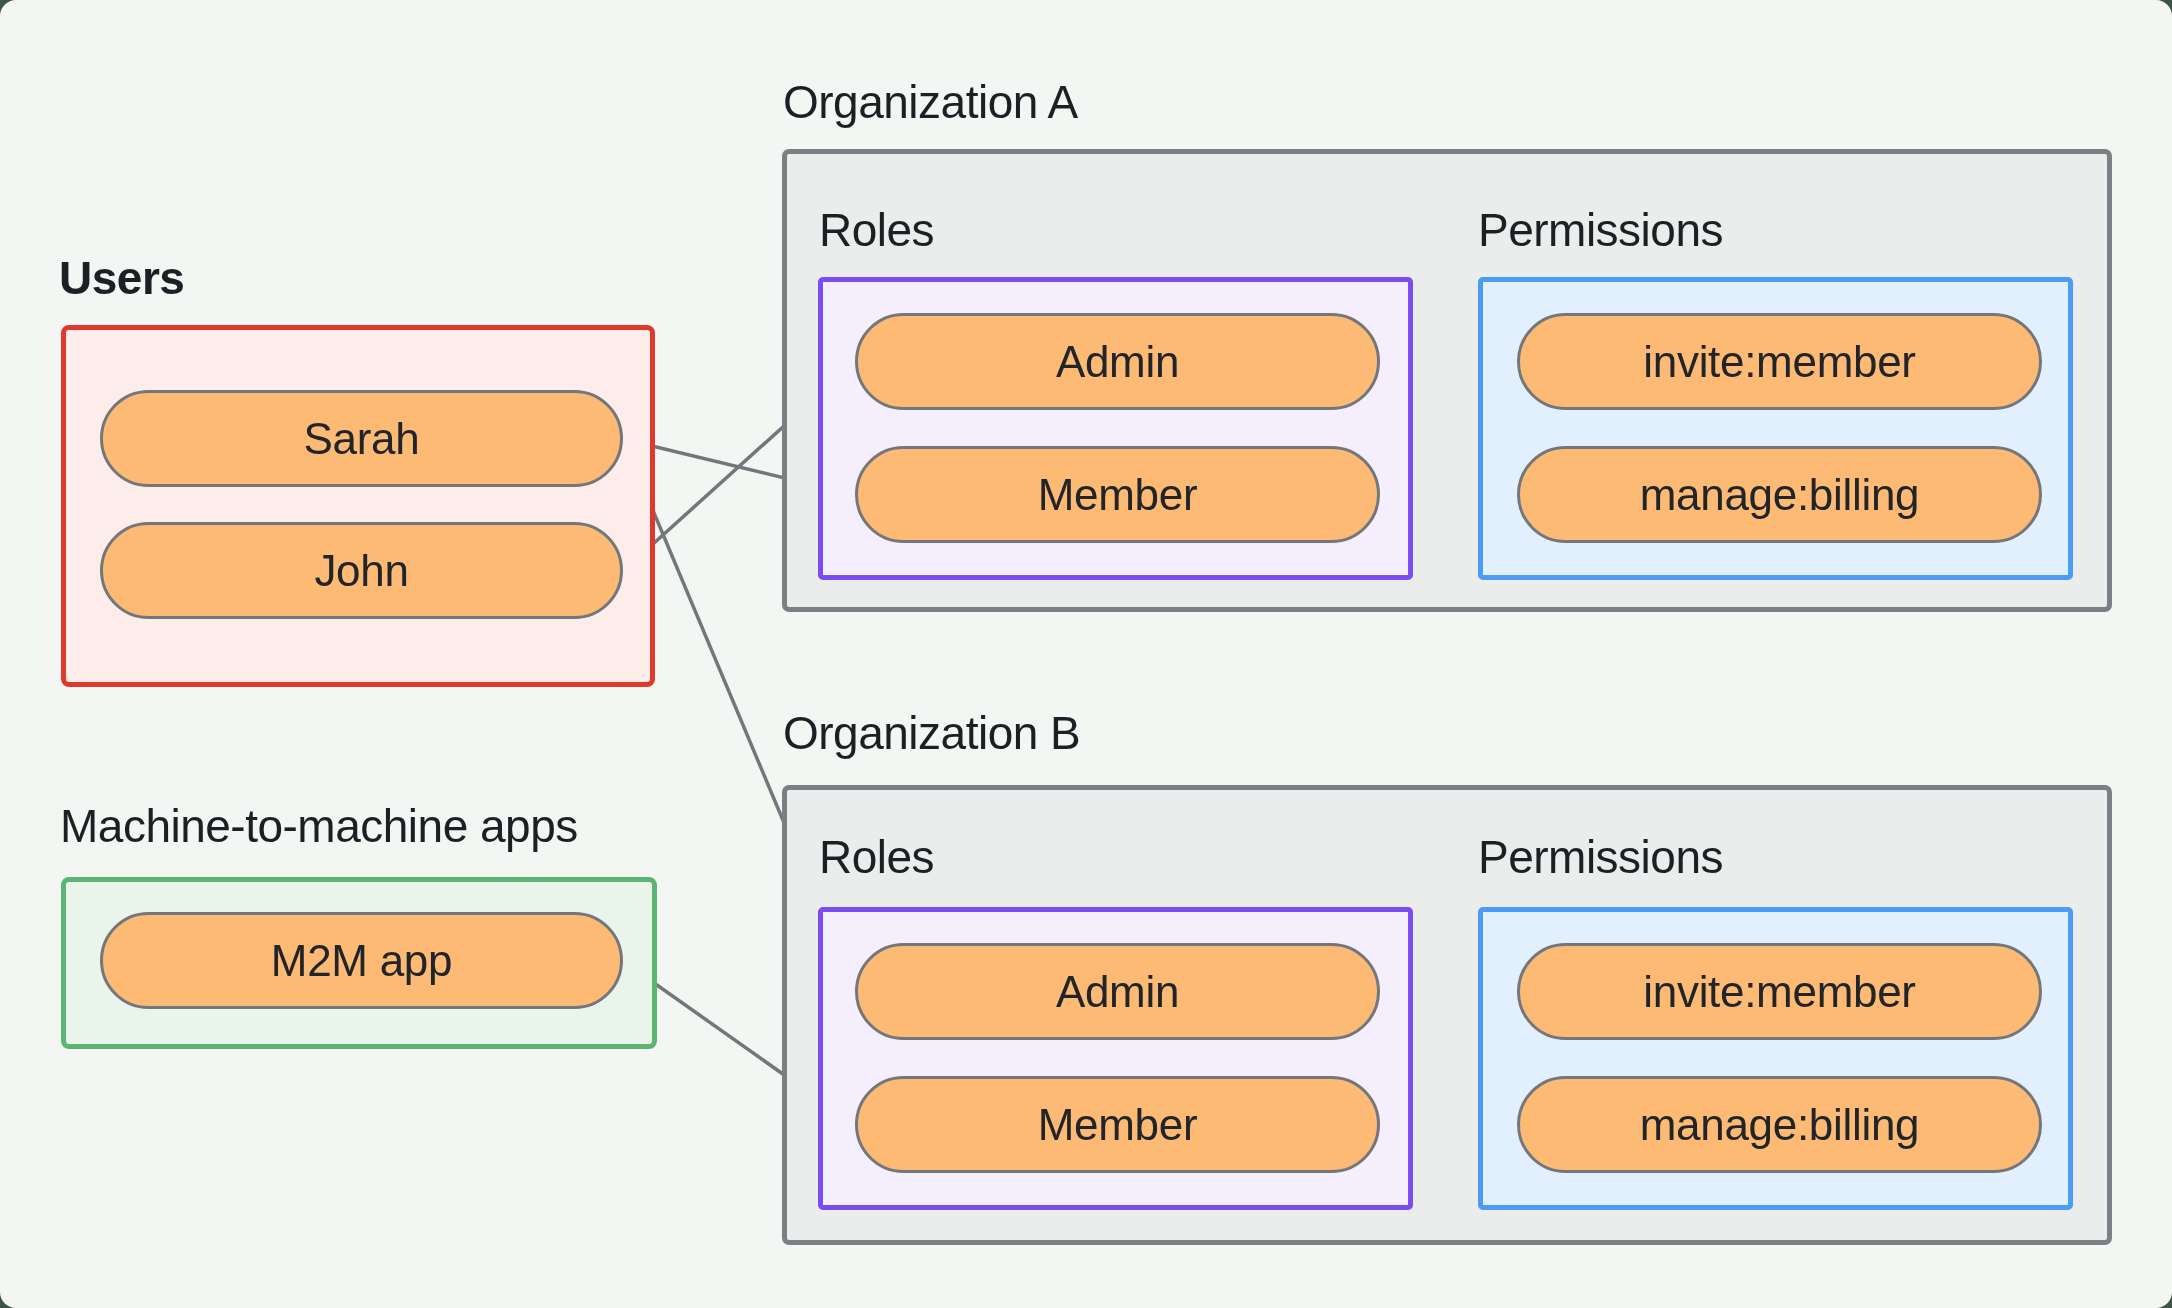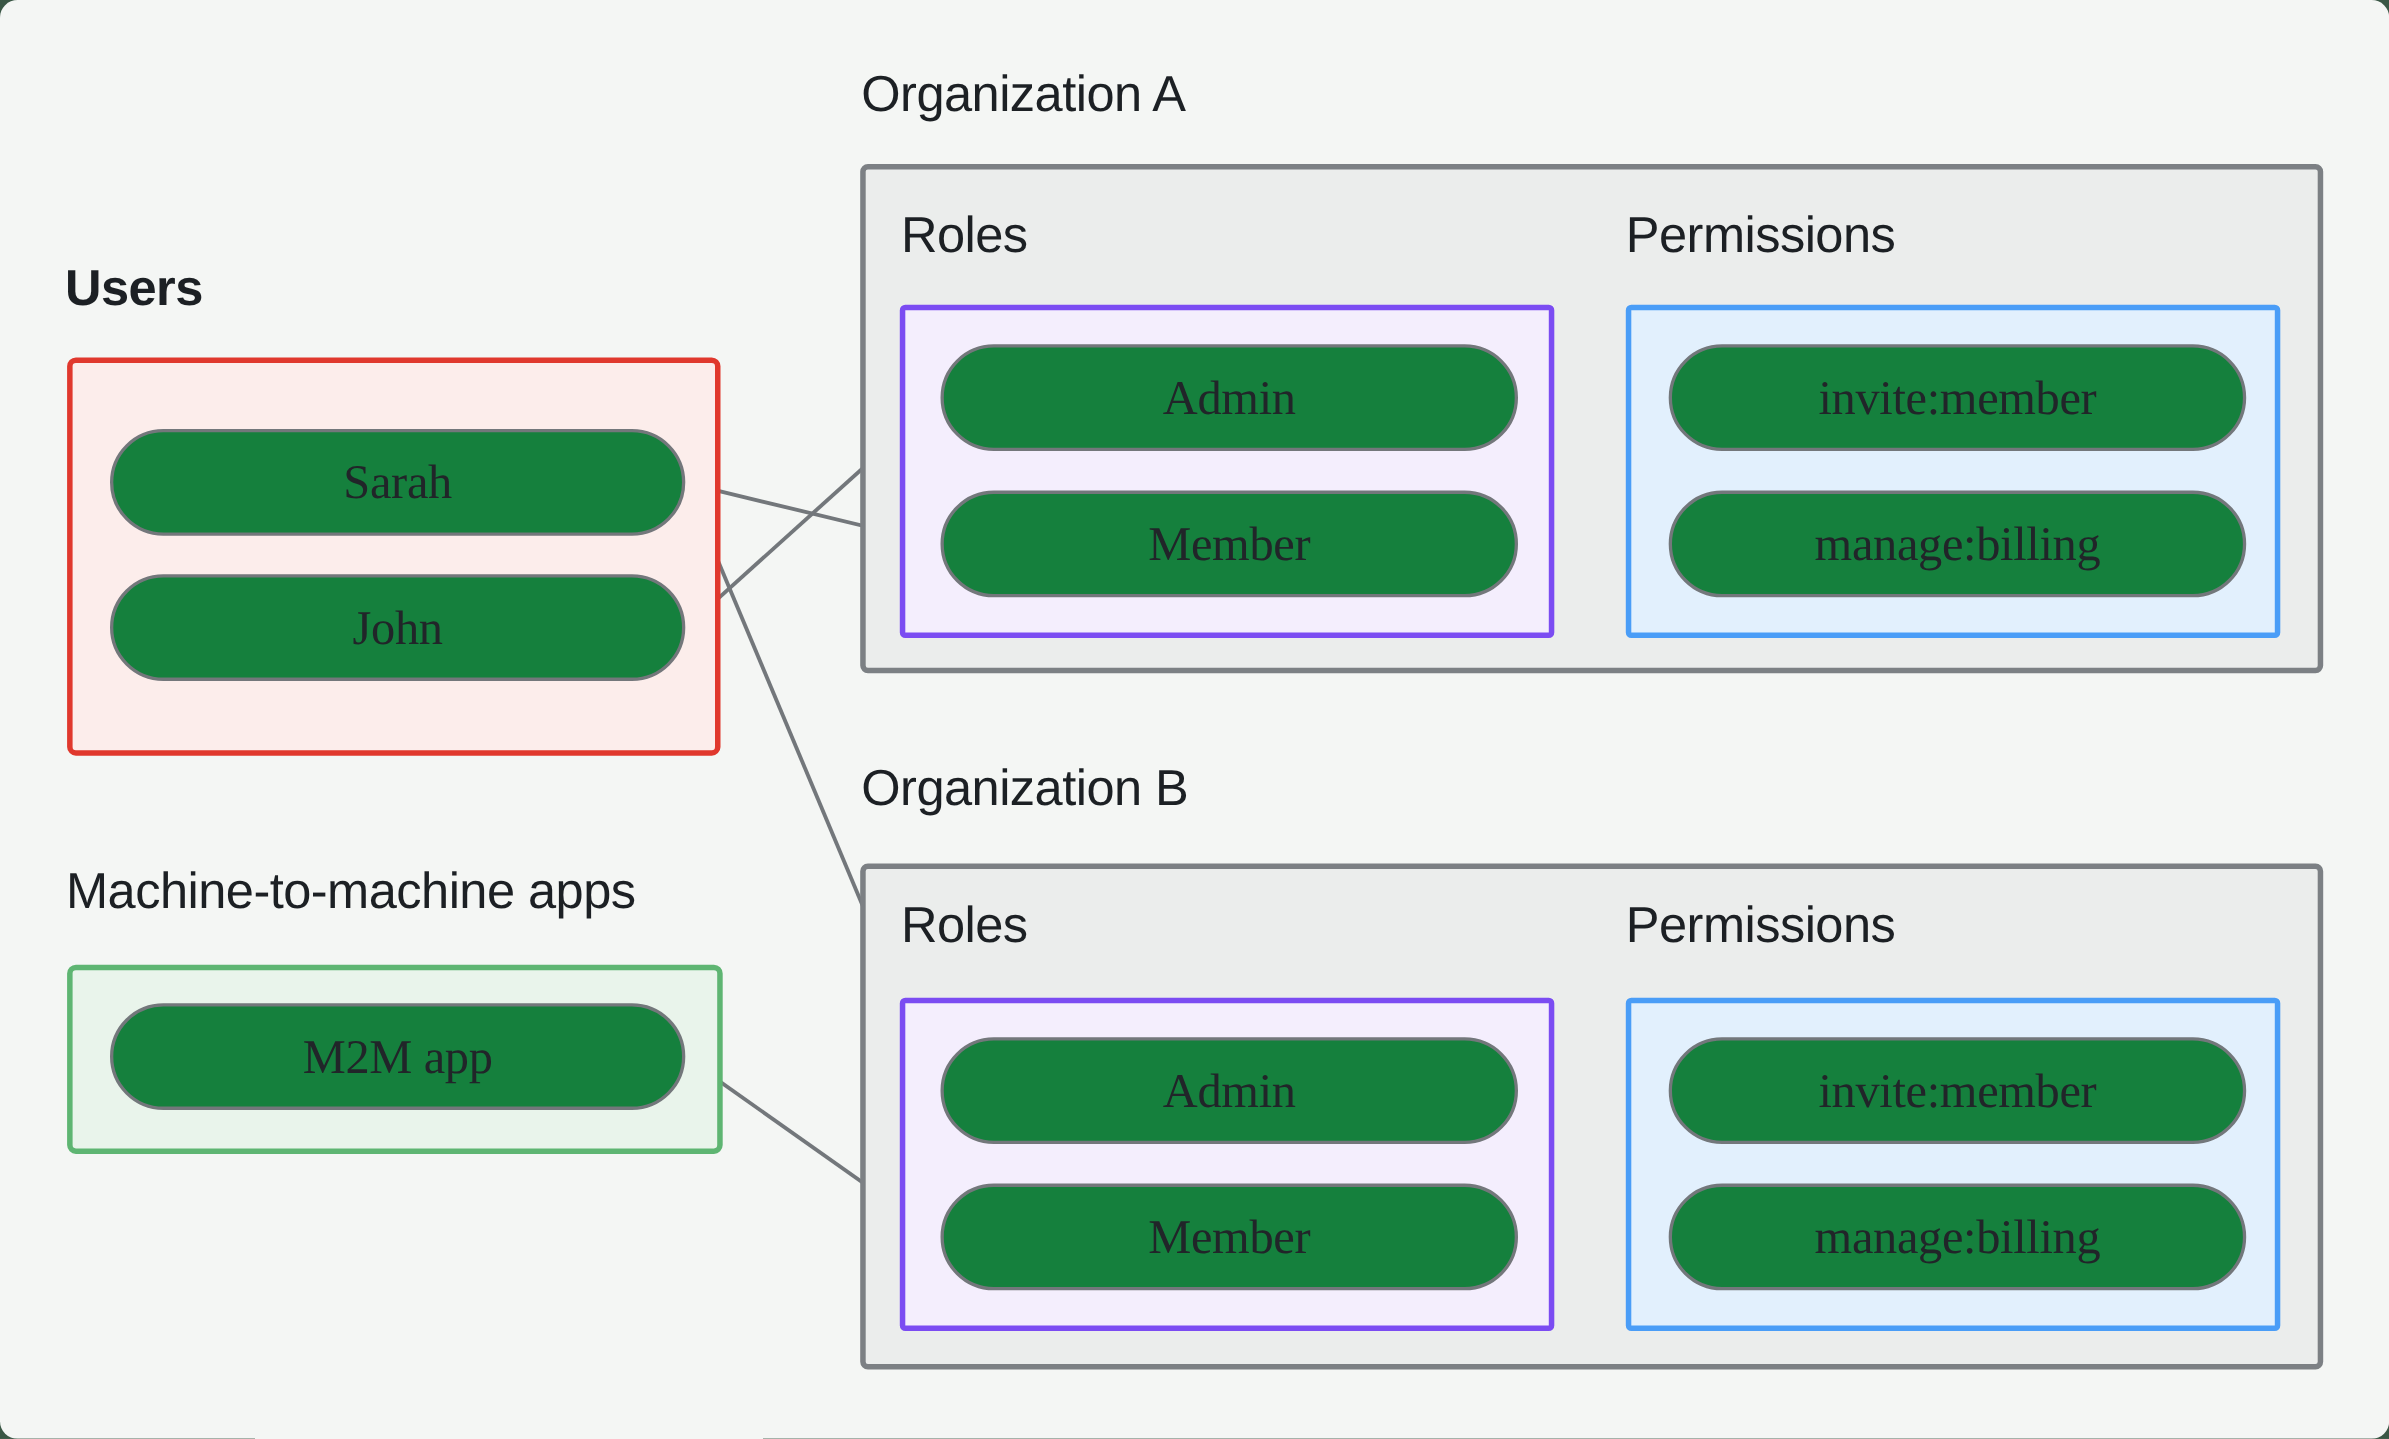--- a/index.html
+++ b/index.html
@@ -2,27 +2,27 @@
 <html><head>
 <meta charset="utf-8">
 <style>
   html,body{margin:0;padding:0;width:2172px;height:1308px;background:#3a5745;overflow:hidden;}
   #card{
     position:relative;width:2172px;height:1308px;background:#f4f6f4;
     border-radius:16px;font-family:"Liberation Sans",sans-serif;color:#212529;
   }
   .label{
     position:absolute;font-size:46px;line-height:1;letter-spacing:-0.5px;
-    color:#1c2024;white-space:nowrap;
+    color:#1c2024;white-space:nowrap;margin-top:17px;
   }
   .box{position:absolute;box-sizing:border-box;}
   .pill{
     position:absolute;box-sizing:border-box;height:97px;border:3px solid #73777b;
-    border-radius:50px;background:#15803d;display:flex;align-items:center;justify-content:center;
-    font-size:44px;letter-spacing:-0.3px;color:#212529;white-space:nowrap;font-family:Liberation Serif, serif;
+    border-radius:50px;background:#fdba74;display:flex;align-items:center;justify-content:center;
+    font-size:44px;letter-spacing:-0.3px;color:#212529;white-space:nowrap;
   }
   
   #users-box   {left:61px; top:325px; width:594px;height:362px;border:5px solid #e0382d;background:#fcedeb;border-radius:8px;}
   #m2m-box     {left:61px; top:877px; width:596px;height:172px;border:5px solid #5eb572;background:#e9f4eb;border-radius:8px;}
   #orgA-box    {left:782px;top:149px; width:1330px;height:463px;border:5px solid #7c8084;background:#ebedec;border-radius:7px;}
   #orgB-box    {left:782px;top:785px; width:1330px;height:460px;border:5px solid #7c8084;background:#ebedec;border-radius:7px;}
   #orgA-roles-box{left:818px;top:277px;width:595px;height:303px;border:5px solid #7b4cf2;background:#f4eefd;border-radius:5px;}
   #orgA-perms-box{left:1478px;top:277px;width:595px;height:303px;border:5px solid #4a9df7;background:#e2f0fd;border-radius:5px;}
   #orgB-roles-box{left:818px;top:907px;width:595px;height:303px;border:5px solid #7b4cf2;background:#f4eefd;border-radius:5px;}
   #orgB-perms-box{left:1478px;top:907px;width:595px;height:303px;border:5px solid #4a9df7;background:#e2f0fd;border-radius:5px;}

